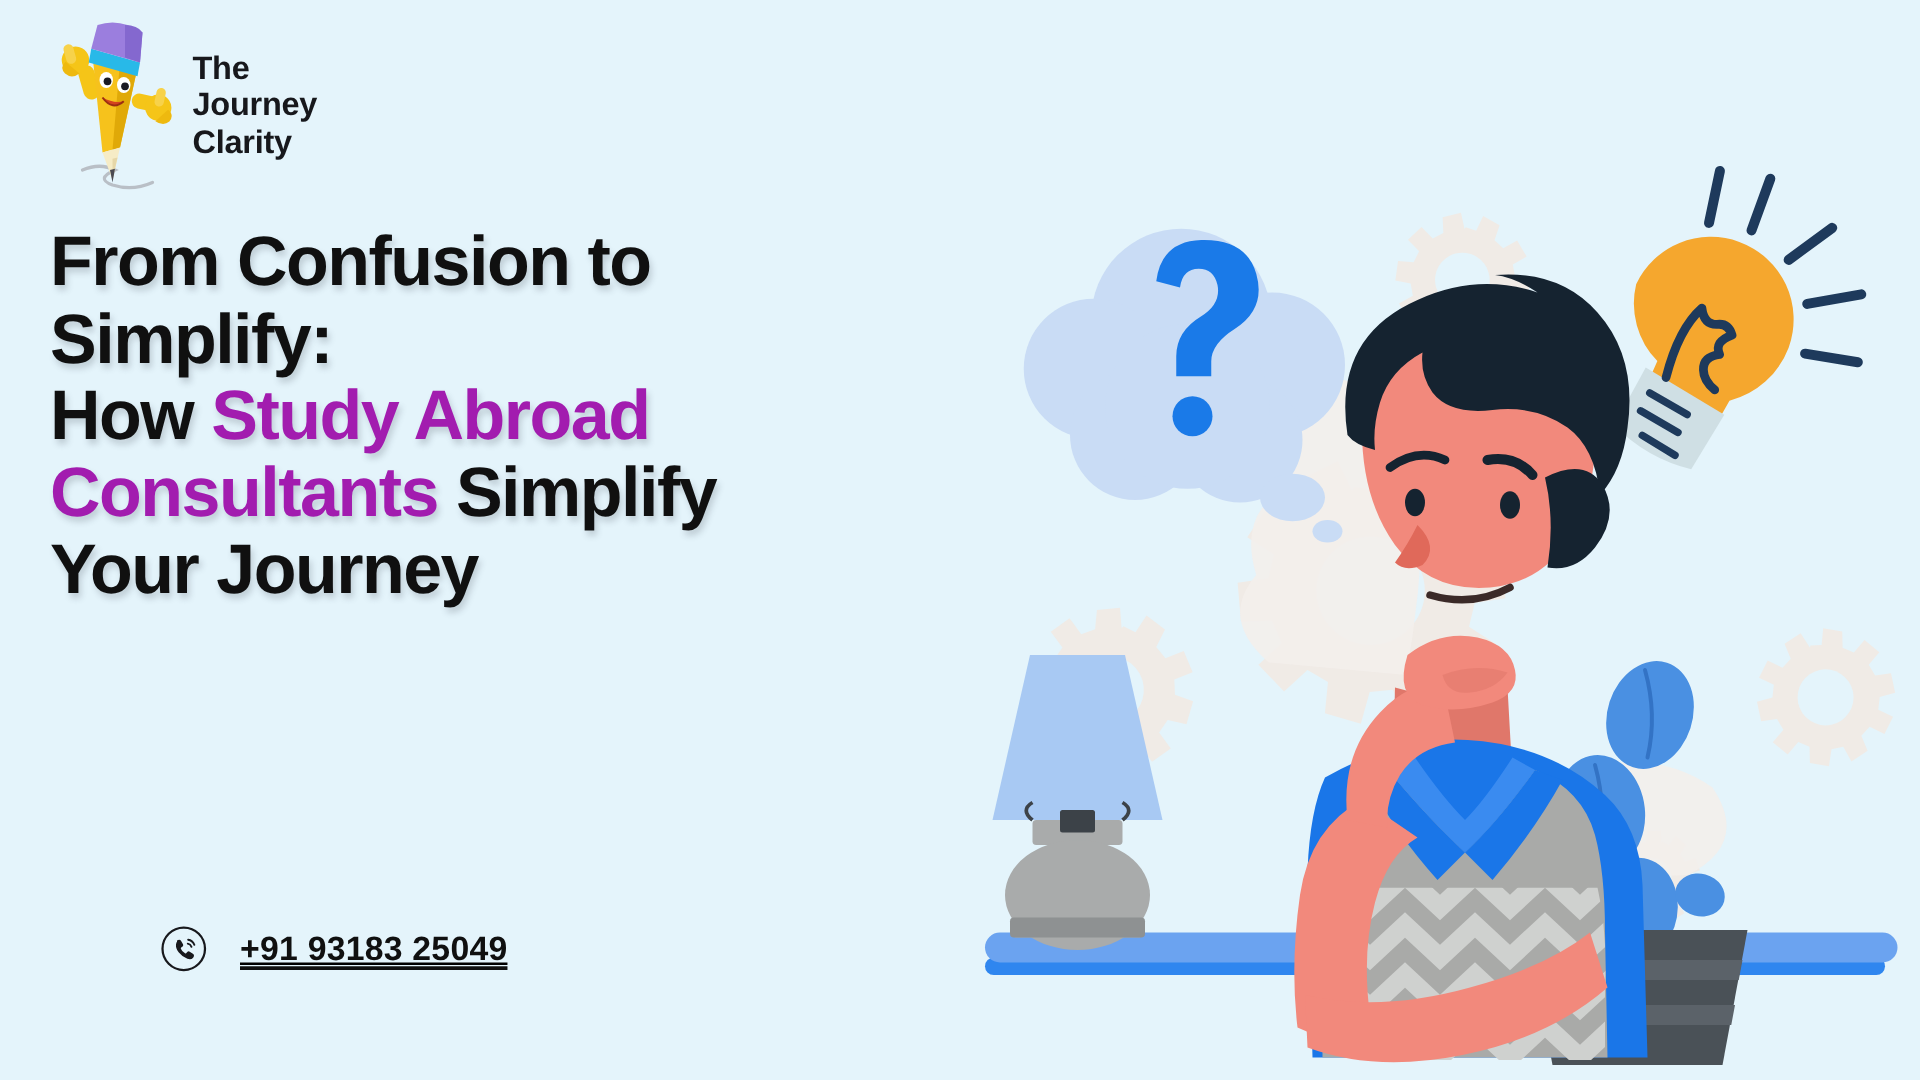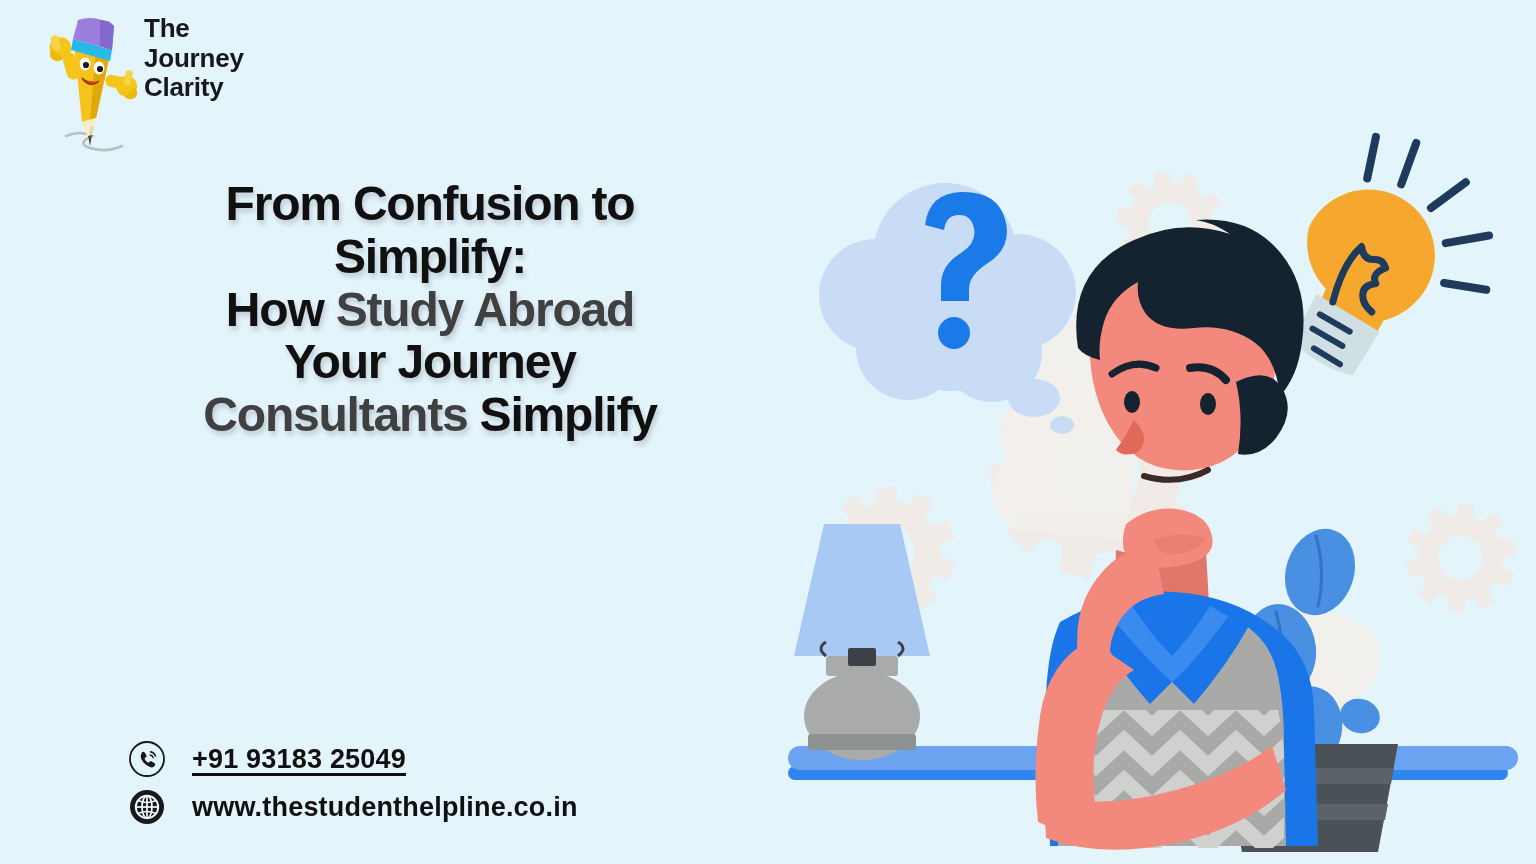--- a/index.html
+++ b/index.html
@@ -13,48 +13,47 @@
     background:#e4f4fb;
     overflow:hidden;
   }
 
   
   .gears{position:absolute;inset:0;pointer-events:none;}
 
   
   .logo{
     position:absolute;left:34px;top:14px;
-    display:flex;align-items:flex-start;gap:6px;
+    display:flex;align-items:center;gap:16px;
   }
   .logo-mark{width:104px;height:140px;flex:0 0 auto;}
   .logo-text{
     font-weight:bold;color:#17181c;
     font-size:26px;line-height:1.14;
     letter-spacing:-0.2px;
   }
 
   
   .headline{
     position:absolute;left:40px;top:178px;width:780px;
-    text-align:center;
     font-weight:bold;
     color:#101010;
-    font-size:48px;
+    font-size:56px;
     line-height:1.10;
     letter-spacing:-1.2px;
     text-shadow:2px 4px 5px rgba(60,70,80,0.22);
     font-stretch:condensed;
   }
   .headline .hl-line{display:block;white-space:nowrap;}
-  .headline .accent{color:#404040;}
+  .headline .accent{color:#a21caf;}
 
   
   .contact{
     position:absolute;left:128px;top:740px;
-    display:flex;flex-direction:column;gap:10px;
+    display:flex;flex-direction:column;text-decoration:underline;
   }
   .contact-row{display:flex;align-items:center;gap:26px;}
   .contact-icon{width:38px;height:38px;flex:0 0 auto;}
   .contact-text{
     font-weight:bold;color:#101010;font-size:27px;letter-spacing:0.2px;
   }
   .contact-text.underline{text-decoration:underline;text-underline-offset:5px;text-decoration-thickness:3px;}
 
   
   .illustration{position:absolute;left:760px;top:120px;width:776px;height:744px;}
@@ -128,46 +127,34 @@
       <div>The</div>
       <div>Journey</div>
       <div>Clarity</div>
     </div>
   </div>
 
   <div class="headline">
     <span class="hl-line">From Confusion to</span>
     <span class="hl-line">Simplify:</span>
     <span class="hl-line"><span>How </span><span class="accent">Study Abroad</span></span>
+    <span class="hl-line"><span class="accent">Consultants</span><span> Simplify</span></span>
     <span class="hl-line">Your Journey</span>
-    <span class="hl-line"><span class="accent">Consultants</span><span> Simplify</span></span>
   </div>
 
   <div class="contact">
     <div class="contact-row">
       <svg class="contact-icon" viewBox="0 0 38 38" aria-hidden="true">
         <circle cx="19" cy="19" r="17" fill="none" stroke="#18191d" stroke-width="1.8"></circle>
         <path d="M13.6 12.4 q2.2 -1.4 3.3 0.4 l1.5 2.6 q0.6 1.1 -0.5 1.9 l-1 0.7 q-0.4 0.3 -0.2 0.9 q0.9 2.3 3.3 3.7 q0.5 0.3 0.9 -0.1 l0.9 -0.9 q0.9 -0.9 2 -0.2 l2.5 1.6 q1.7 1.1 0.2 3.1 q-1.6 2 -4.6 0.9 q-4.1 -1.5 -7 -5.2 q-2.5 -3.2 -2.1 -6.2 q0.2 -1.6 0.8 -2.2 Z" fill="#18191d"></path>
         <path d="M22.5 11.8 q3.6 0.5 5 4.1" fill="none" stroke="#18191d" stroke-width="1.5" stroke-linecap="round"></path>
         <path d="M22.2 14.9 q2.2 0.4 3 2.6" fill="none" stroke="#18191d" stroke-width="1.5" stroke-linecap="round"></path>
       </svg>
       <span class="contact-text underline">+91 93183 25049</span>
     </div>
-    <div class="contact-row">
-      <svg class="contact-icon" viewBox="0 0 38 38" aria-hidden="true">
-        <circle cx="19" cy="19" r="17" fill="#18191d"></circle>
-        <circle cx="19" cy="19" r="11.2" fill="none" stroke="#f4fbfd" stroke-width="1.9"></circle>
-        <ellipse cx="19" cy="19" rx="5" ry="11.2" fill="none" stroke="#f4fbfd" stroke-width="1.7"></ellipse>
-        <line x1="7.8" y1="19" x2="30.2" y2="19" stroke="#f4fbfd" stroke-width="1.7"></line>
-        <path d="M10 12.5 q9 4 18 0" fill="none" stroke="#f4fbfd" stroke-width="1.5"></path>
-        <path d="M10 25.5 q9 -4 18 0" fill="none" stroke="#f4fbfd" stroke-width="1.5"></path>
-        <line x1="19" y1="7.8" x2="19" y2="30.2" stroke="#f4fbfd" stroke-width="1.7"></line>
-      </svg>
-      <span class="contact-text">www.thestudenthelpline.co.in</span>
-    </div>
   </div>
 
   <svg class="illustration" viewBox="0 0 776 744" aria-hidden="true">
 
     <g>
       <g fill="#c9dcf5">
         <circle cx="185" cy="135" r="72"></circle>
         <circle cx="115" cy="175" r="56"></circle>
         <circle cx="258" cy="172" r="58"></circle>
         <circle cx="148" cy="228" r="52"></circle>

